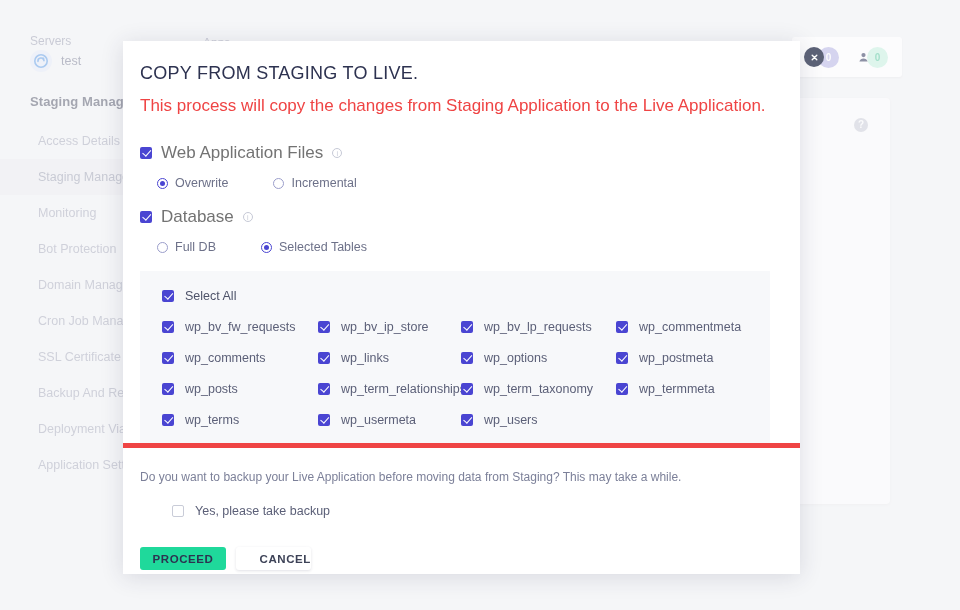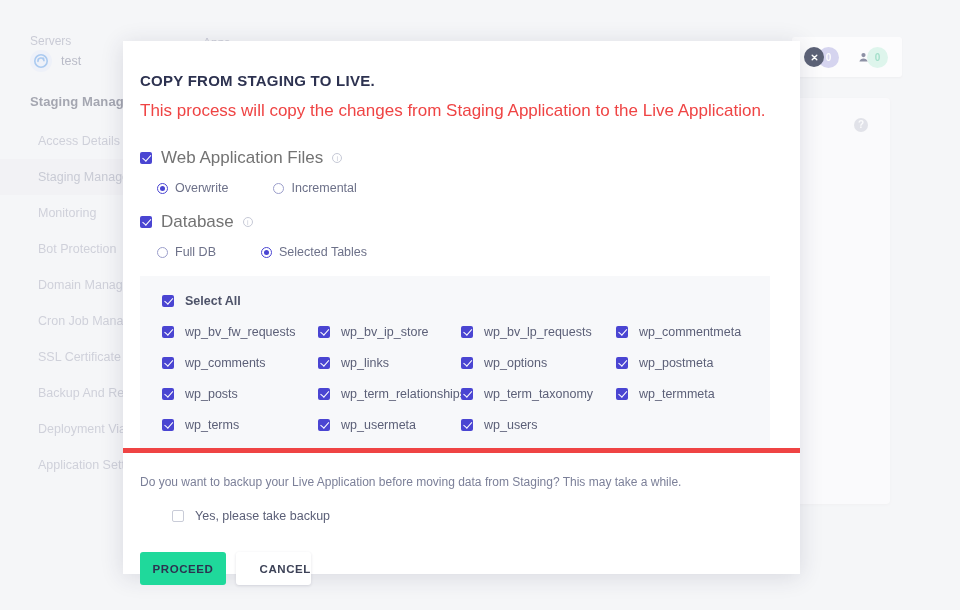--- a/index.html
+++ b/index.html
@@ -167,27 +167,26 @@
     display: flex;
     flex-direction: column;
   }
 
   #modal-body {
     padding: 22px 30px 0 17px;
     flex: 1;
   }
 
   #modal-title {
-    font-size: 15px;
-    font-weight: bold;
+    font-size: 18px;
+    font-weight: normal;
     color: #2d3250;
     letter-spacing: 0.25px;
     padding-left: 0;
     margin-bottom: 12px;
-    margin-top: 9px;
   }
   #modal-subtitle {
     font-size: 17px;
     color: #ef4444;
     margin-bottom: 27px;
   }
 
   
   .cb {
     width: 12px; height: 12px;
@@ -271,21 +270,20 @@
   }
   #select-all-row {
     display: flex;
     align-items: center;
     gap: 11px;
     margin-bottom: 17px;
   }
   #select-all-row .label {
     font-size: 12.5px;
     color: #4e5369;
-    font-weight: bold;
   }
   #tables-grid {
     display: grid;
     grid-template-columns: 156px 143px 155px 1fr;
     row-gap: 17px;
   }
   .table-item {
     display: flex;
     align-items: center;
     gap: 11px;
@@ -323,21 +321,21 @@
     padding-bottom: 25px;
   }
   .btn {
     font-family: "Liberation Sans", sans-serif;
     font-size: 11.5px;
     font-weight: bold;
     letter-spacing: 0.6px;
     border: none;
     border-radius: 3px;
     cursor: pointer;
-    height: 33px;
+    height: 23px;
   }
   #proceed-button {
     background: #1fd99b;
     color: #2d3250;
     width: 86px;
   }
   #cancel-button {
     background: #ffffff;
     color: #3d4257;
     width: 75px;

